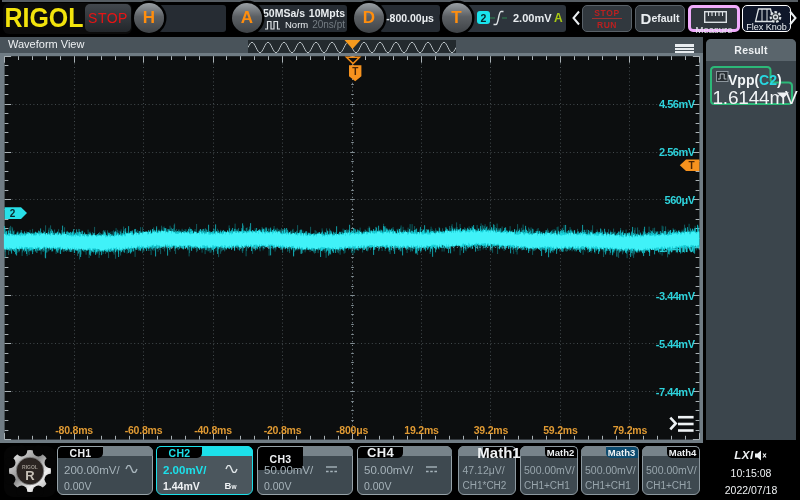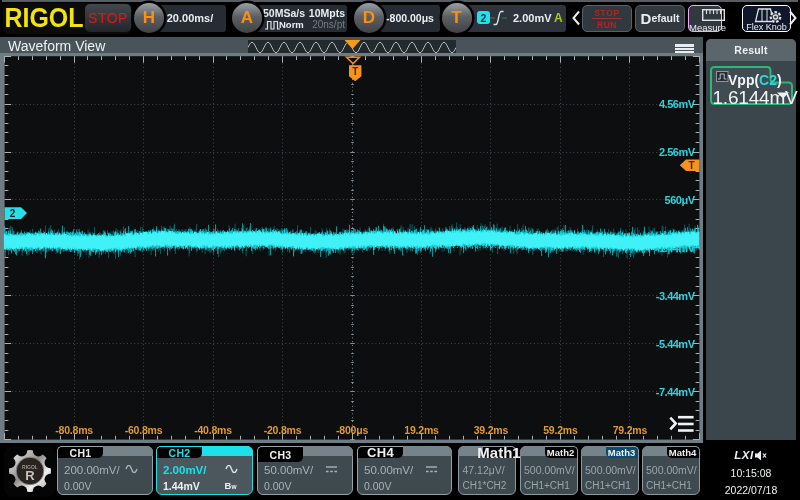--- a/index.html
+++ b/index.html
@@ -2,29 +2,28 @@
 <html><head><meta charset="utf-8"><style>html,body{margin:0;padding:0;background:#000}*{font-family:"Liberation Sans",sans-serif}#screen{position:relative;width:800px;height:500px;background:#000;overflow:hidden}</style></head><body>
 <div id="screen">
     <div style="position:absolute;left:0;top:0;width:800px;height:36px;background:#000"></div>
     <div style="position:absolute;left:2px;top:0;width:796px;height:1.5px;background:#565d63"></div>
     <div style="position:absolute;left:3px;top:2.5px;width:129px;height:31px;background:#0b0b0b;border-radius:6px"></div>
     <svg style="position:absolute;left:4px;top:4px" width="82" height="28" viewBox="0 0 82 28">
       <text x="0.5" y="23" font-family="'Liberation Serif',serif" font-weight="700" font-size="27" fill="#f2e30c" textLength="79" lengthAdjust="spacingAndGlyphs">RIGOL</text>
     </svg>
     <div style="position:absolute;left:85px;top:4px;width:46px;height:28px;border-radius:5px;background:linear-gradient(#43484e,#22262a);display:flex;align-items:center;justify-content:center;font-size:14px;color:#e81414;letter-spacing:0.5px">STOP</div>
     <div style="position:absolute;left:159px;top:4.5px;width:67px;height:27px;border-radius:3px;background:#262c33"></div>
-    <div style="position:absolute;left:160px;top:4.5px;width:60px;height:27px;display:flex;align-items:center;justify-content:center;font-size:11px;font-weight:700;color:#e9edf0">20.00ms/</div>
     <div style="position:absolute;left:134px;top:3px;width:30px;height:30px;border-radius:50%;background:linear-gradient(#9aa0a5,#5c6064 45%,#3f4347);box-shadow:0 0 0 2.5px #000;display:flex;align-items:center;justify-content:center;font-size:17px;font-weight:700;color:#ff8e0e">H</div>
     <div style="position:absolute;left:257px;top:4.5px;width:90px;height:27px;border-radius:3px;background:#262c33"></div>
     <div style="position:absolute;left:263px;top:6.5px;font-size:10.5px;font-weight:700;color:#e9edf0">50MSa/s</div>
     <div style="position:absolute;left:300px;top:6.5px;width:45px;text-align:right;font-size:10.5px;font-weight:700;color:#e9edf0">10Mpts</div>
     <svg style="position:absolute;left:264px;top:19.5px" width="19" height="10" viewBox="0 0 19 10">
       <path d="M1 9 H3.5 V1.5 H7 V9 H10 V1.5 H13.5 V9 H16" stroke="#dde2e5" stroke-width="1.2" fill="none"></path>
     </svg>
-    <div style="position:absolute;left:279px;top:18.5px;font-size:9.5px;font-weight:700;color:#e9edf0">Norm</div>
+    <div style="position:absolute;left:285px;top:18.5px;font-size:9.5px;font-weight:400;color:#e9edf0">Norm</div>
     <div style="position:absolute;left:300px;top:18.5px;width:45px;text-align:right;font-size:10px;color:#747c83">20ns/pt</div>
     <div style="position:absolute;left:232px;top:3px;width:30px;height:30px;border-radius:50%;background:linear-gradient(#9aa0a5,#5c6064 45%,#3f4347);box-shadow:0 0 0 2.5px #000;display:flex;align-items:center;justify-content:center;font-size:17px;font-weight:700;color:#ff8e0e">A</div>
     <div style="position:absolute;left:380px;top:4.5px;width:59.5px;height:27px;border-radius:3px;background:#262c33"></div>
     <div style="position:absolute;left:382px;top:4.5px;width:56px;height:27px;display:flex;align-items:center;justify-content:center;font-size:10.5px;font-weight:700;color:#e9edf0">-800.00μs</div>
     <div style="position:absolute;left:354px;top:3px;width:30px;height:30px;border-radius:50%;background:linear-gradient(#9aa0a5,#5c6064 45%,#3f4347);box-shadow:0 0 0 2.5px #000;display:flex;align-items:center;justify-content:center;font-size:17px;font-weight:700;color:#ff8e0e">D</div>
     <div style="position:absolute;left:466px;top:4.5px;width:100px;height:27px;border-radius:3px;background:#2d343c"></div>
     <div style="position:absolute;left:477px;top:11px;width:13px;height:13px;border-radius:3px;background:#1ae4ee;display:flex;align-items:center;justify-content:center;font-size:10.5px;font-weight:700;color:#06272b">2</div>
     <svg style="position:absolute;left:490px;top:10px" width="17" height="16" viewBox="0 0 17 16">
       <path d="M0 8 H5 M12 8 H17" stroke="#2e6a4a" stroke-width="1.6"></path>
       <path d="M3.5 14.5 H6 C8.5 14.5 8.5 1.5 11 1.5 H13.5" stroke="#dde2e5" stroke-width="1.4" fill="none"></path>
@@ -39,41 +38,41 @@
       <div style="position:absolute;left:0;top:2px;width:100%;text-align:center;font-size:8.5px;font-weight:700;color:#bb2020;letter-spacing:0.6px">STOP</div>
       <div style="position:absolute;left:9px;top:12.5px;width:30px;height:1px;background:#a03030"></div>
       <div style="position:absolute;left:0;top:14.5px;width:100%;text-align:center;font-size:8.5px;font-weight:700;color:#bb2020;letter-spacing:0.6px">RUN</div>
     </div>
     <div style="position:absolute;left:635px;top:4.5px;width:50px;height:27px;border-radius:5px;background:#31383e;border:1px solid #596168;box-sizing:border-box">
       <div style="position:absolute;left:0;top:0;width:100%;height:100%;display:flex;align-items:center;justify-content:center;color:#e9edf0">
         <span style="font-size:15px;font-weight:700">D</span>
         <span style="font-size:10.5px;font-weight:700">efault</span>
       </div>
     </div>
-    <div style="position:absolute;left:688px;top:4.5px;width:34px;height:27px;border-radius:5px;background:#31383e;border:1px solid #f0abfc;box-sizing:border-box">
+    <div style="position:absolute;left:688px;top:4.5px;width:52px;height:27px;border-radius:5px;background:#31383e;border:3px solid #f0abfc;box-sizing:border-box">
       <svg style="position:absolute;left:13px;top:3px" width="23" height="12" viewBox="0 0 23 12">
         <rect x="0.7" y="0.7" width="21.6" height="10.6" fill="none" stroke="#dde2e5" stroke-width="1.4"></rect>
         <path d="M4.5 1 V5 M8 1 V5 M11.5 1 V5 M15 1 V5 M18.5 1 V5" stroke="#dde2e5" stroke-width="1.1"></path>
       </svg>
       <div style="position:absolute;left:0;top:16.5px;width:100%;text-align:center;font-size:9.5px;color:#e9edf0">Measure</div>
     </div>
     <div style="position:absolute;left:742px;top:4.5px;width:49px;height:27px;border-radius:5px;background:#0f172a;border:1px solid #ffffff;box-sizing:border-box">
       <svg style="position:absolute;left:11px;top:2px" width="28" height="15" viewBox="0 0 28 15">
         <path d="M4.5 1 H16.5 L19.5 13.5 H1.5 Z" fill="none" stroke="#dde2e5" stroke-width="1.3"></path>
         <path d="M8 1 V13 M13 1 V13" stroke="#dde2e5" stroke-width="1"></path>
         <circle cx="21.5" cy="9" r="4.8" fill="#31383e" stroke="#dde2e5" stroke-width="2.2" stroke-dasharray="2.6 1.6"></circle>
         <circle cx="21.5" cy="9" r="2" fill="none" stroke="#dde2e5" stroke-width="1.3"></circle>
       </svg>
       <div style="position:absolute;left:0;top:16.5px;width:100%;text-align:center;font-size:9px;color:#e9edf0">Flex Knob</div>
     </div>
     <svg style="position:absolute;left:788px;top:10px" width="10" height="16" viewBox="0 0 10 16">
       <path d="M2 1.5 L7.5 8 L2 14.5" stroke="#e9edf0" stroke-width="2" fill="none"></path>
     </svg>
     <div style="position:absolute;left:0;top:37px;width:703px;height:16.5px;background:#49535a"></div>
-    <div style="position:absolute;left:8px;top:38px;font-size:14px;color:#eef1f3">Waveform View</div>
+    <div style="position:absolute;left:8px;top:38px;font-size:11px;color:#eef1f3">Waveform View</div>
     <svg style="position:absolute;left:248px;top:40px" width="208" height="15" viewBox="0 0 208 15">
       <rect width="208" height="15" fill="#232a2e"></rect>
       <polyline points="0,7.5 1,5.51 2,3.82 3,2.7 4,2.3 5,2.7 6,3.82 7,5.51 8,7.5 9,9.49 10,11.18 11,12.3 12,12.7 13,12.3 14,11.18 15,9.49 16,7.5 17,5.51 18,3.82 19,2.7 20,2.3 21,2.7 22,3.82 23,5.51 24,7.5 25,9.49 26,11.18 27,12.3 28,12.7 29,12.3 30,11.18 31,9.49 32,7.5 33,5.51 34,3.82 35,2.7 36,2.3 37,2.7 38,3.82 39,5.51 40,7.5 41,9.49 42,11.18 43,12.3 44,12.7 45,12.3 46,11.18 47,9.49 48,7.5 49,5.51 50,3.82 51,2.7 52,2.3 53,2.7 54,3.82 55,5.51 56,7.5 57,9.49 58,11.18 59,12.3 60,12.7 61,12.3 62,11.18 63,9.49 64,7.5 65,5.51 66,3.82 67,2.7 68,2.3 69,2.7 70,3.82 71,5.51 72,7.5 73,9.49 74,11.18 75,12.3 76,12.7 77,12.3 78,11.18 79,9.49 80,7.5 81,5.51 82,3.82 83,2.7 84,2.3 85,2.7 86,3.82 87,5.51 88,7.5 89,9.49 90,11.18 91,12.3 92,12.7 93,12.3 94,11.18 95,9.49 96,7.5 97,5.51 98,3.82 99,2.7 100,2.3 101,2.7 102,3.82 103,5.51 104,7.5 105,9.49 106,11.18 107,12.3 108,12.7 109,12.3 110,11.18 111,9.49 112,7.5 113,5.51 114,3.82 115,2.7 116,2.3 117,2.7 118,3.82 119,5.51 120,7.5 121,9.49 122,11.18 123,12.3 124,12.7 125,12.3 126,11.18 127,9.49 128,7.5 129,5.51 130,3.82 131,2.7 132,2.3 133,2.7 134,3.82 135,5.51 136,7.5 137,9.49 138,11.18 139,12.3 140,12.7 141,12.3 142,11.18 143,9.49 144,7.5 145,5.51 146,3.82 147,2.7 148,2.3 149,2.7 150,3.82 151,5.51 152,7.5 153,9.49 154,11.18 155,12.3 156,12.7 157,12.3 158,11.18 159,9.49 160,7.5 161,5.51 162,3.82 163,2.7 164,2.3 165,2.7 166,3.82 167,5.51 168,7.5 169,9.49 170,11.18 171,12.3 172,12.7 173,12.3 174,11.18 175,9.49 176,7.5 177,5.51 178,3.82 179,2.7 180,2.3 181,2.7 182,3.82 183,5.51 184,7.5 185,9.49 186,11.18 187,12.3 188,12.7 189,12.3 190,11.18 191,9.49 192,7.5 193,5.51 194,3.82 195,2.7 196,2.3 197,2.7 198,3.82 199,5.51 200,7.5 201,9.49 202,11.18 203,12.3 204,12.7 205,12.3 206,11.18 207,9.49 208,7.5" stroke="#b9c1c5" stroke-width="1" fill="none"></polyline>
       <polygon points="96.5,0 112.5,0 104.5,9" fill="#f59a1e"></polygon>
     </svg>
     <div style="position:absolute;left:675px;top:44.3px;width:19px;height:2.3px;background:#e9edf0"></div>
     <div style="position:absolute;left:675px;top:47.9px;width:19px;height:2.3px;background:#e9edf0"></div>
     <div style="position:absolute;left:675px;top:51.3px;width:19px;height:2.3px;background:#e9edf0"></div>
     <svg style="position:absolute;left:0;top:53px" width="703" height="390" viewBox="0 0 703 390" font-family="'Liberation Sans',sans-serif">
       <defs>
@@ -187,21 +186,21 @@
     <div style="position:absolute;left:201px;top:446px;width:52px;height:9.5px;background:#1ce0ea;border-radius:0 6px 0 0"></div>
     <div style="position:absolute;left:156px;top:446px;width:46px;height:12px;background:#000;border-top:1.5px solid #1ce0ea;border-left:1.5px solid #1ce0ea;box-sizing:border-box;border-radius:5px 0 5px 0;display:flex;align-items:center;justify-content:center;font-size:10.5px;font-weight:700;color:#1ce0ea;letter-spacing:0.3px">CH2</div>
     <div style="position:absolute;left:163px;top:463.5px;font-size:11.5px;font-weight:700;color:#1ce0ea">2.00mV/</div>
     <div style="position:absolute;left:163px;top:479.5px;font-size:10.5px;font-weight:700;color:#eef1f3">1.44mV</div>
     <svg style="position:absolute;left:225px;top:465px" width="13" height="8" viewBox="0 0 13 8">
       <path d="M1 4 C2.8 -1 4.8 -1 6.5 4 C8.2 9 10.2 9 12 4" stroke="#dde3e6" stroke-width="1.4" fill="none"></path>
     </svg>
     <div style="position:absolute;left:224.5px;top:480px;color:#eef1f3;font-size:9.5px;font-weight:700">B<span style="font-size:6.5px">w</span></div>
     <div style="position:absolute;left:257px;top:446px;width:95.5px;height:49px;border-radius:6px;background:#3e4950;border:1.5px solid #97a3a9;box-sizing:border-box"></div>
     <div style="position:absolute;left:302px;top:446px;width:50.5px;height:9.5px;background:#77838a;border-radius:0 6px 0 0"></div>
-    <div style="position:absolute;left:257px;top:446px;width:46px;height:16px;background:#000;border-top:1.5px solid #97a3a9;border-left:1.5px solid #97a3a9;box-sizing:border-box;border-radius:5px 0 5px 0;display:flex;align-items:center;justify-content:center;font-size:10.5px;font-weight:700;color:#eef1f3;letter-spacing:0.3px">CH3</div>
+    <div style="position:absolute;left:257px;top:446px;width:46px;height:24px;background:#000;border-top:1.5px solid #97a3a9;border-left:1.5px solid #97a3a9;box-sizing:border-box;border-radius:5px 0 5px 0;display:flex;align-items:center;justify-content:center;font-size:10.5px;font-weight:700;color:#eef1f3;letter-spacing:0.3px">CH3</div>
     <div style="position:absolute;left:264px;top:463.5px;font-size:11.5px;color:#a6b3ba">50.00mV/</div>
     <div style="position:absolute;left:264px;top:479.5px;font-size:10.5px;color:#a6b3ba">0.00V</div>
     <svg style="position:absolute;left:325px;top:465px" width="13" height="8" viewBox="0 0 13 8">
       <path d="M1 2 H12" stroke="#a6b3ba" stroke-width="1.4"></path>
       <path d="M1 6.5 H12" stroke="#a6b3ba" stroke-width="1.4" stroke-dasharray="2.6 1.6"></path>
     </svg>
     <div style="position:absolute;left:357px;top:446px;width:95px;height:49px;border-radius:6px;background:#3e4950;border:1.5px solid #97a3a9;box-sizing:border-box"></div>
     <div style="position:absolute;left:402px;top:446px;width:50px;height:9.5px;background:#77838a;border-radius:0 6px 0 0"></div>
     <div style="position:absolute;left:357px;top:446px;width:46px;height:12px;background:#000;border-top:1.5px solid #97a3a9;border-left:1.5px solid #97a3a9;box-sizing:border-box;border-radius:5px 0 5px 0;display:flex;align-items:center;justify-content:center;font-size:13px;font-weight:700;color:#eef1f3;letter-spacing:0.3px">CH4</div>
     <div style="position:absolute;left:364px;top:463.5px;font-size:11.5px;color:#a6b3ba">50.00mV/</div>

